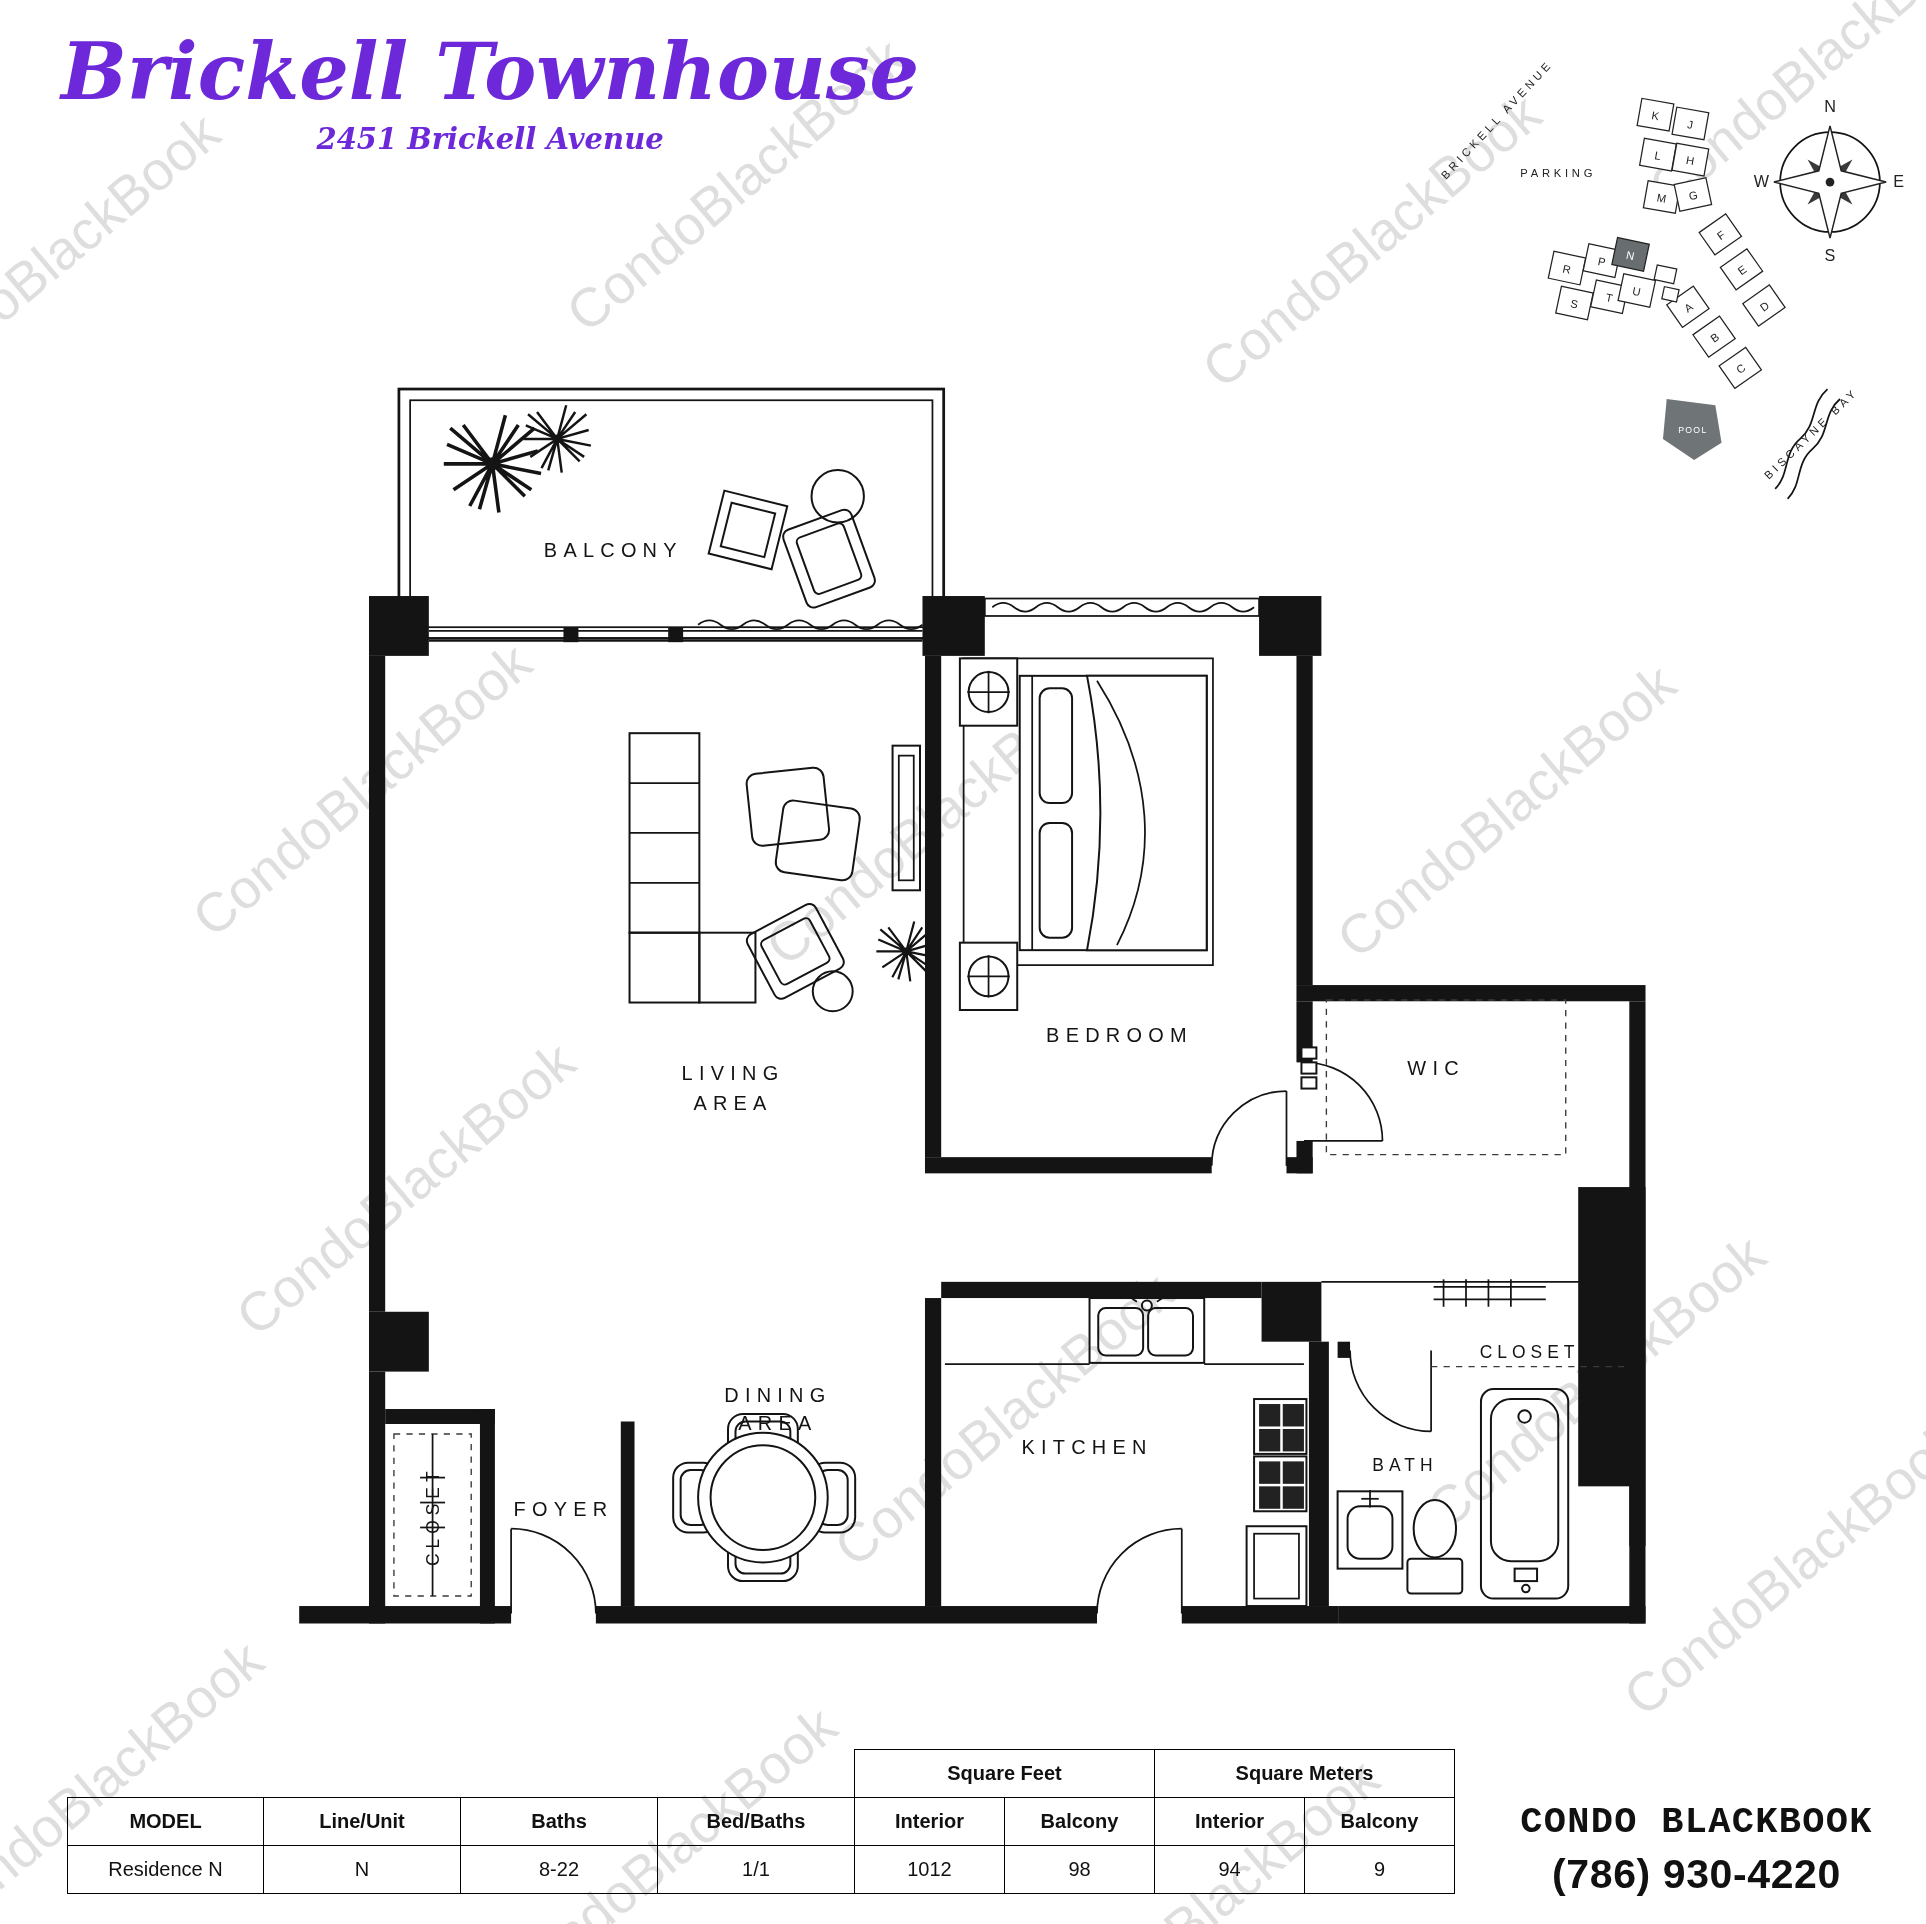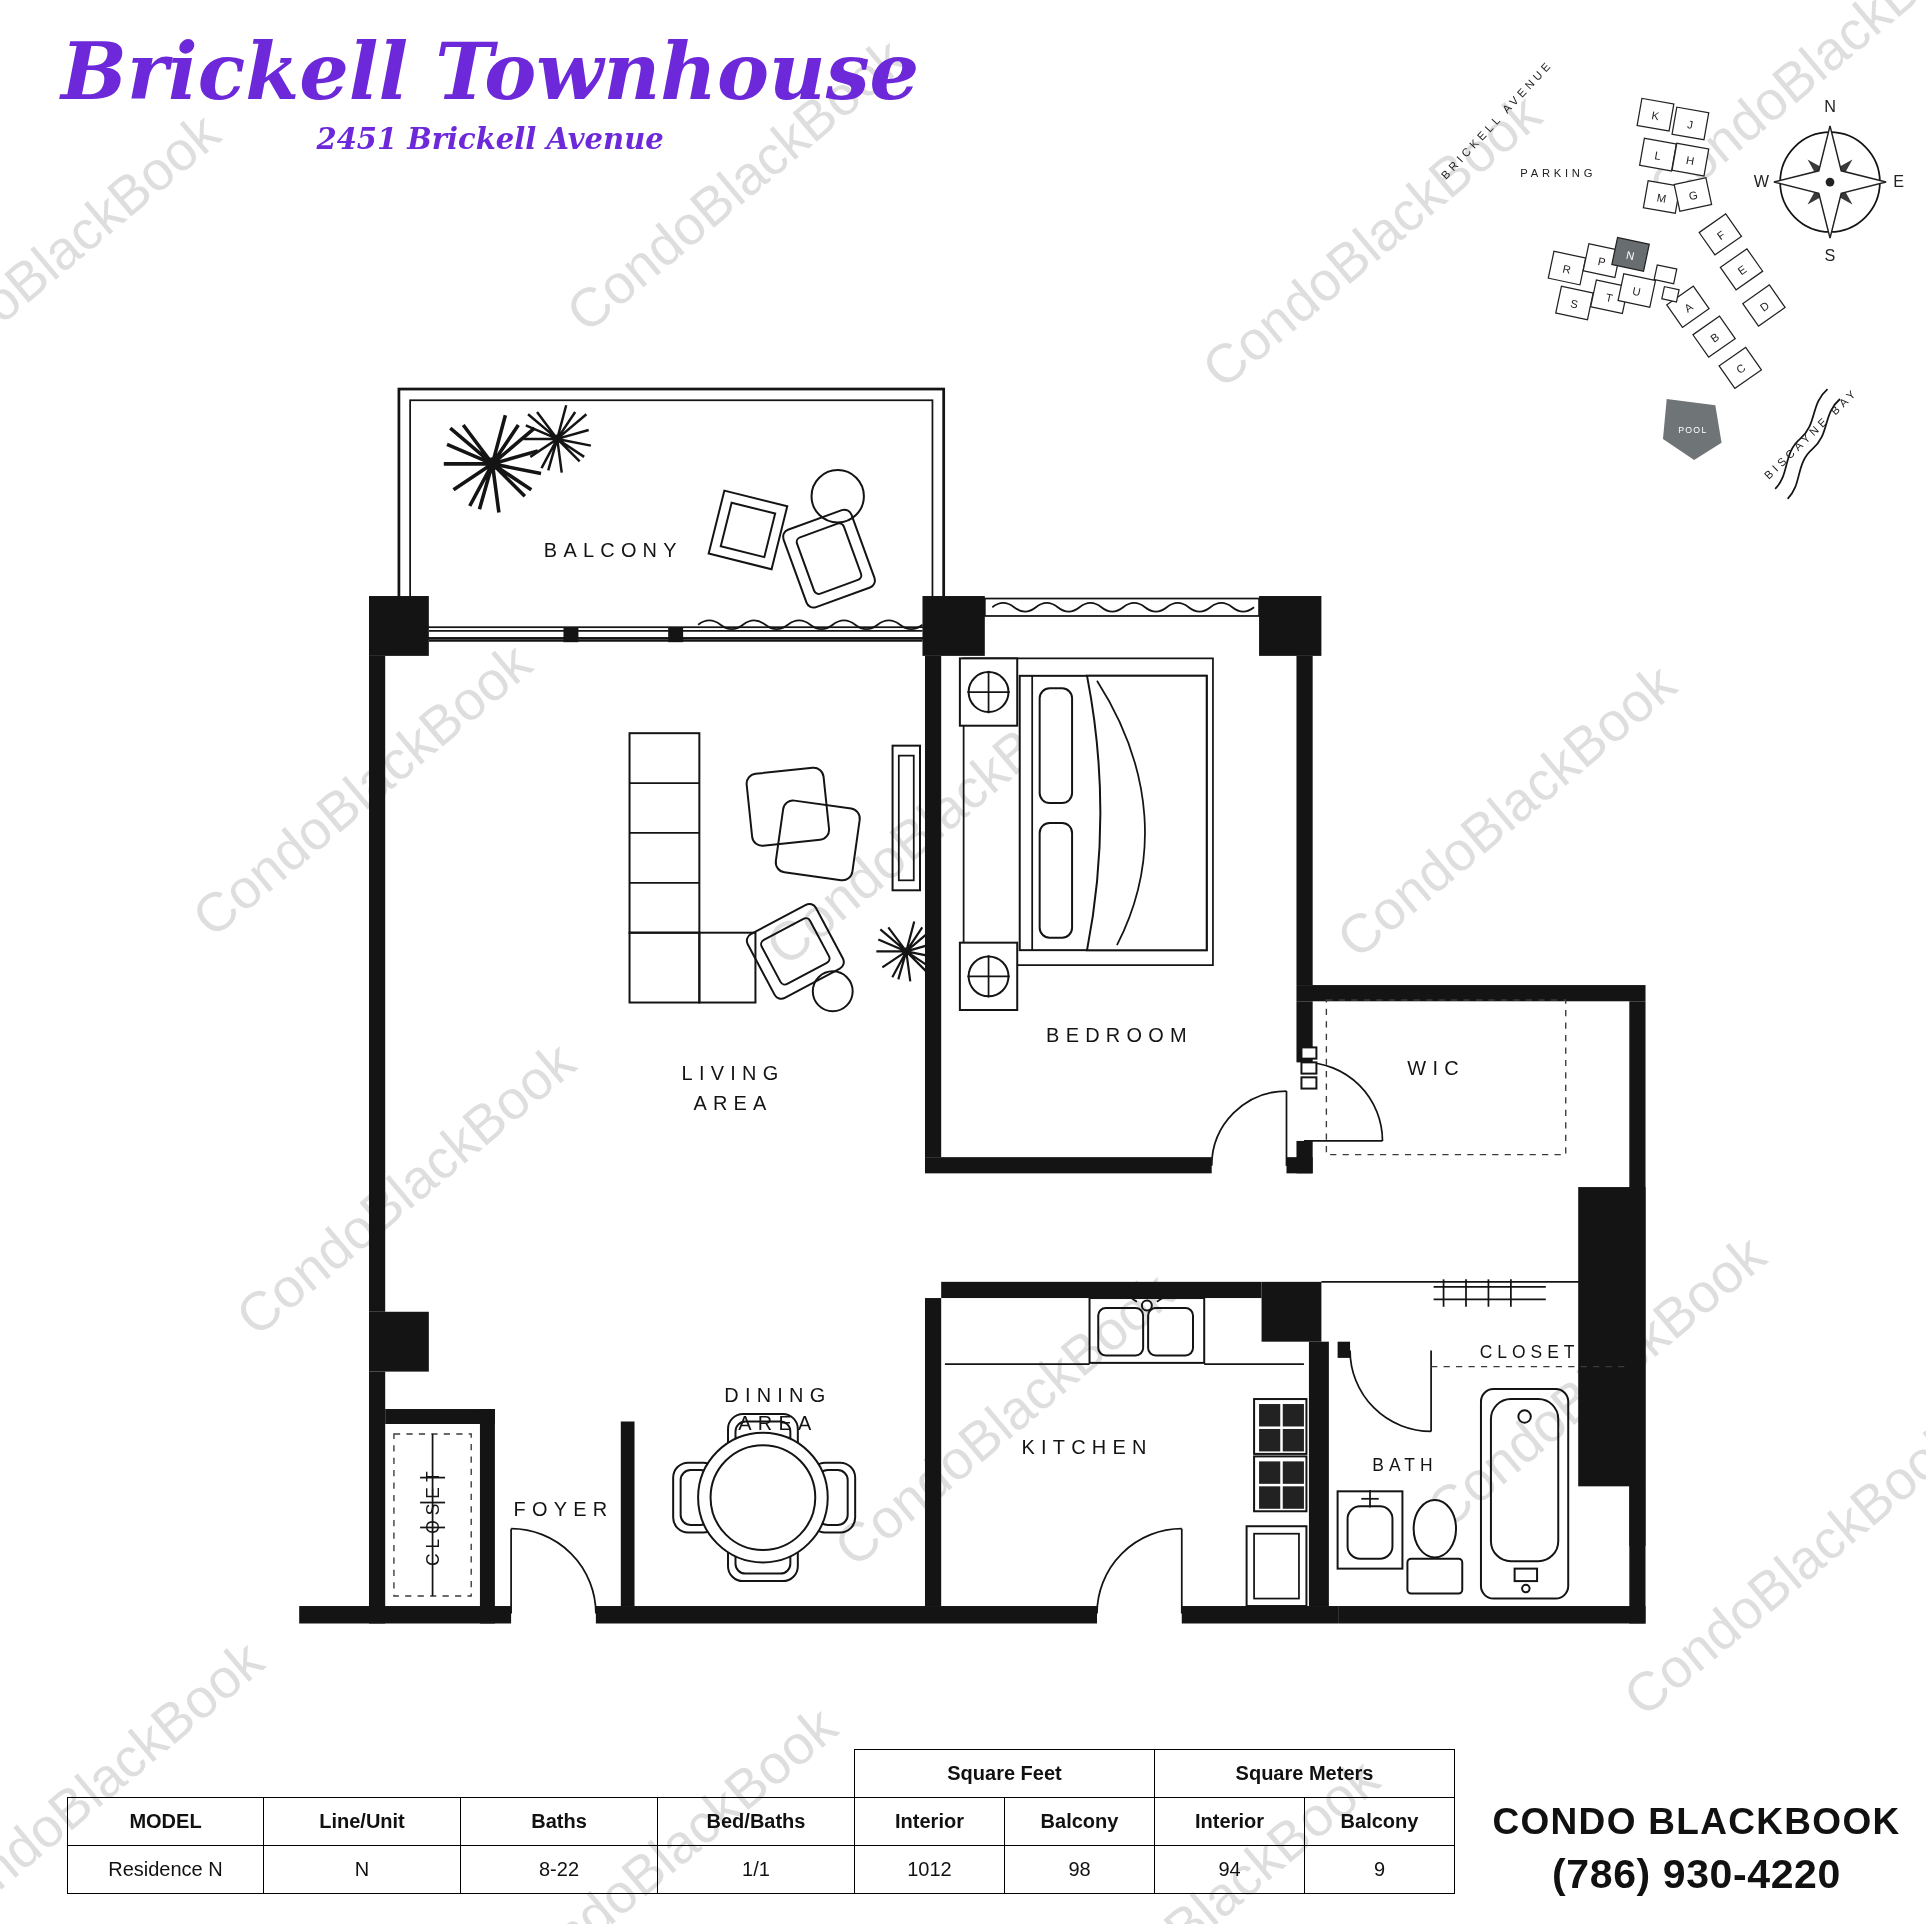--- a/index.html
+++ b/index.html
@@ -18,21 +18,21 @@
   
   .spec-table{border-collapse:collapse;table-layout:fixed;}
   .spec-table th,.spec-table td{border:1.3px solid #000;height:47px;text-align:center;
       font-size:20px;padding:0 11px;background:transparent;}
   .spec-table th{font-weight:700;}
   .spec-table td.data{font-weight:400;text-align:center;}
   .spec-table .nob{border:none;}
 
   
   .contact{left:1466px;top:1801px;width:461px;text-align:center;}
-  .contact .cname{font-size:37px;font-weight:800;letter-spacing:1.3px;}
+  .contact .cname{font-size:37px;font-weight:800;letter-spacing:1.3px;font-family:Liberation Mono, monospace;}
   .contact .cphone{font-size:41px;font-weight:800;margin-top:8px;letter-spacing:0.6px;}
 
   
   text{font-family:"Liberation Sans",sans-serif;}
   .rl{font-size:16px;letter-spacing:5px;fill:#141414;text-anchor:middle;}
   .rls{font-size:14px;letter-spacing:4px;fill:#141414;text-anchor:middle;}
   .wm{font-size:44px;fill:#bfbfbf;opacity:.5;text-anchor:middle;}
   .mapltr{font-size:9px;fill:#222;text-anchor:middle;}
   .mapltr-inv{font-size:9px;fill:#fff;text-anchor:middle;}
   .maplbl{font-size:9px;letter-spacing:3px;fill:#222;text-anchor:middle;}

